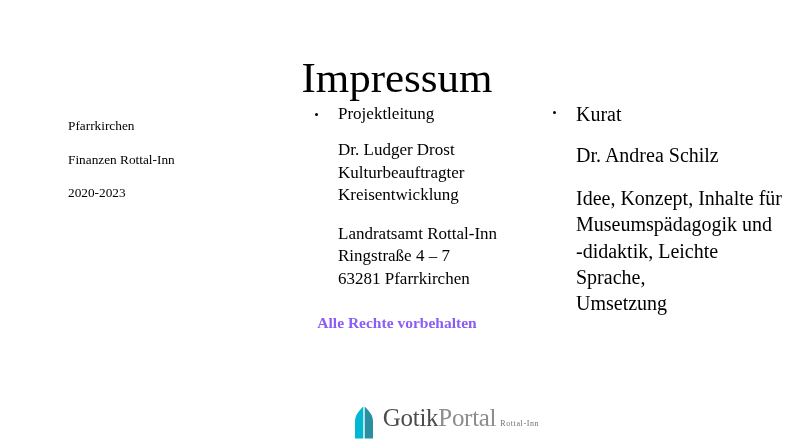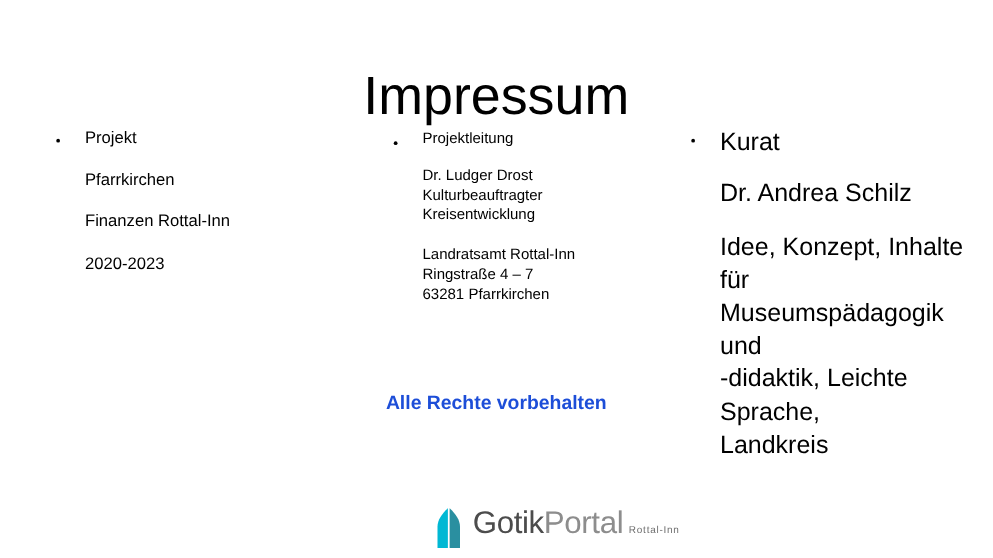--- a/index.html
+++ b/index.html
@@ -16,20 +16,21 @@
     overflow: hidden;
     position: relative;
   }
 
   .slide {
     position: absolute;
     inset: 0;
     width: 794px;
     height: 446px;
     background: #ffffff;
+    font-family: Liberation Serif, serif;
   }
 
   
   .slide-title {
     position: absolute;
     top: 24px;
     left: 0;
     width: 794px;
     text-align: center;
     font-size: 43px;
@@ -78,21 +79,21 @@
     color: #000000;
     margin: 0;
     padding-left: 28px;
     white-space: pre-line;
   }
   .para.first {
     padding-left: 0;
   }
 
   .col-1 .para { font-size: 13.3px; }
-  .col-2 .para { font-size: 12px; }
+  .col-2 .para { font-size: 17px; }
   .col-3 .para { font-size: 20px; }
 
   .col-1 .gap-a { height: 16px; }
   .col-1 .gap-b { height: 16px; }
   .col-1 .gap-c { height: 16px; }
   .col-1 .gap-d { height: 16px; }
 
   .col-2 .gap-a { height: 14px; }
   .col-2 .gap-b { height: 16px; }
 
@@ -101,21 +102,21 @@
 
   
   .rights {
     position: absolute;
     top: 314px;
     left: 0;
     width: 794px;
     text-align: center;
     font-size: 15.5px;
     font-weight: bold;
-    color: #1d4ed8;
+    color: #8b5cf6;
     white-space: nowrap;
   }
 
   
   .logo {
     position: absolute;
     left: 0;
     top: 404px;
     width: 794px;
     display: flex;
@@ -163,24 +164,20 @@
 </head>
 <body>
 
 <div class="slide">
 
   <h1 class="slide-title">Impressum</h1>
 
   <div class="columns">
 
     <div class="column col-1">
-      <div class="bullet-row">
-        <span class="bullet-dot"></span>
-        <p class="para first">Projekt</p>
-      </div>
       <div class="gap-a"></div>
       <p class="para">Pfarrkirchen</p>
       <div class="gap-b"></div>
       <p class="para">Finanzen Rottal-Inn</p>
       <div class="gap-c"></div>
       <p class="para">2020-2023</p>
       <div class="gap-d"></div>
     </div>
 
     <div class="column col-2">
@@ -202,21 +199,21 @@
       <div class="bullet-row">
         <span class="bullet-dot"></span>
         <p class="para first">Kurat</p>
       </div>
       <div class="gap-a"></div>
       <p class="para">Dr. Andrea Schilz</p>
       <div class="gap-b"></div>
       <p class="para">Idee, Konzept, Inhalte für
 Museumspädagogik und
 -didaktik, Leichte Sprache,
-Landkreis</p>
+Umsetzung</p>
     </div>
 
   </div>
 
   <div class="rights">Alle Rechte vorbehalten</div>
 
   <div class="logo">
     <div class="logo-inner">
       <svg class="logo-mark" viewBox="0 0 26 33" aria-hidden="true">
         <path d="M12.3 0.6 C7.6 5.0 4.0 9.8 4.0 15.4 L4.0 32.4 L12.3 32.4 Z" fill="#00b8d4"></path>

